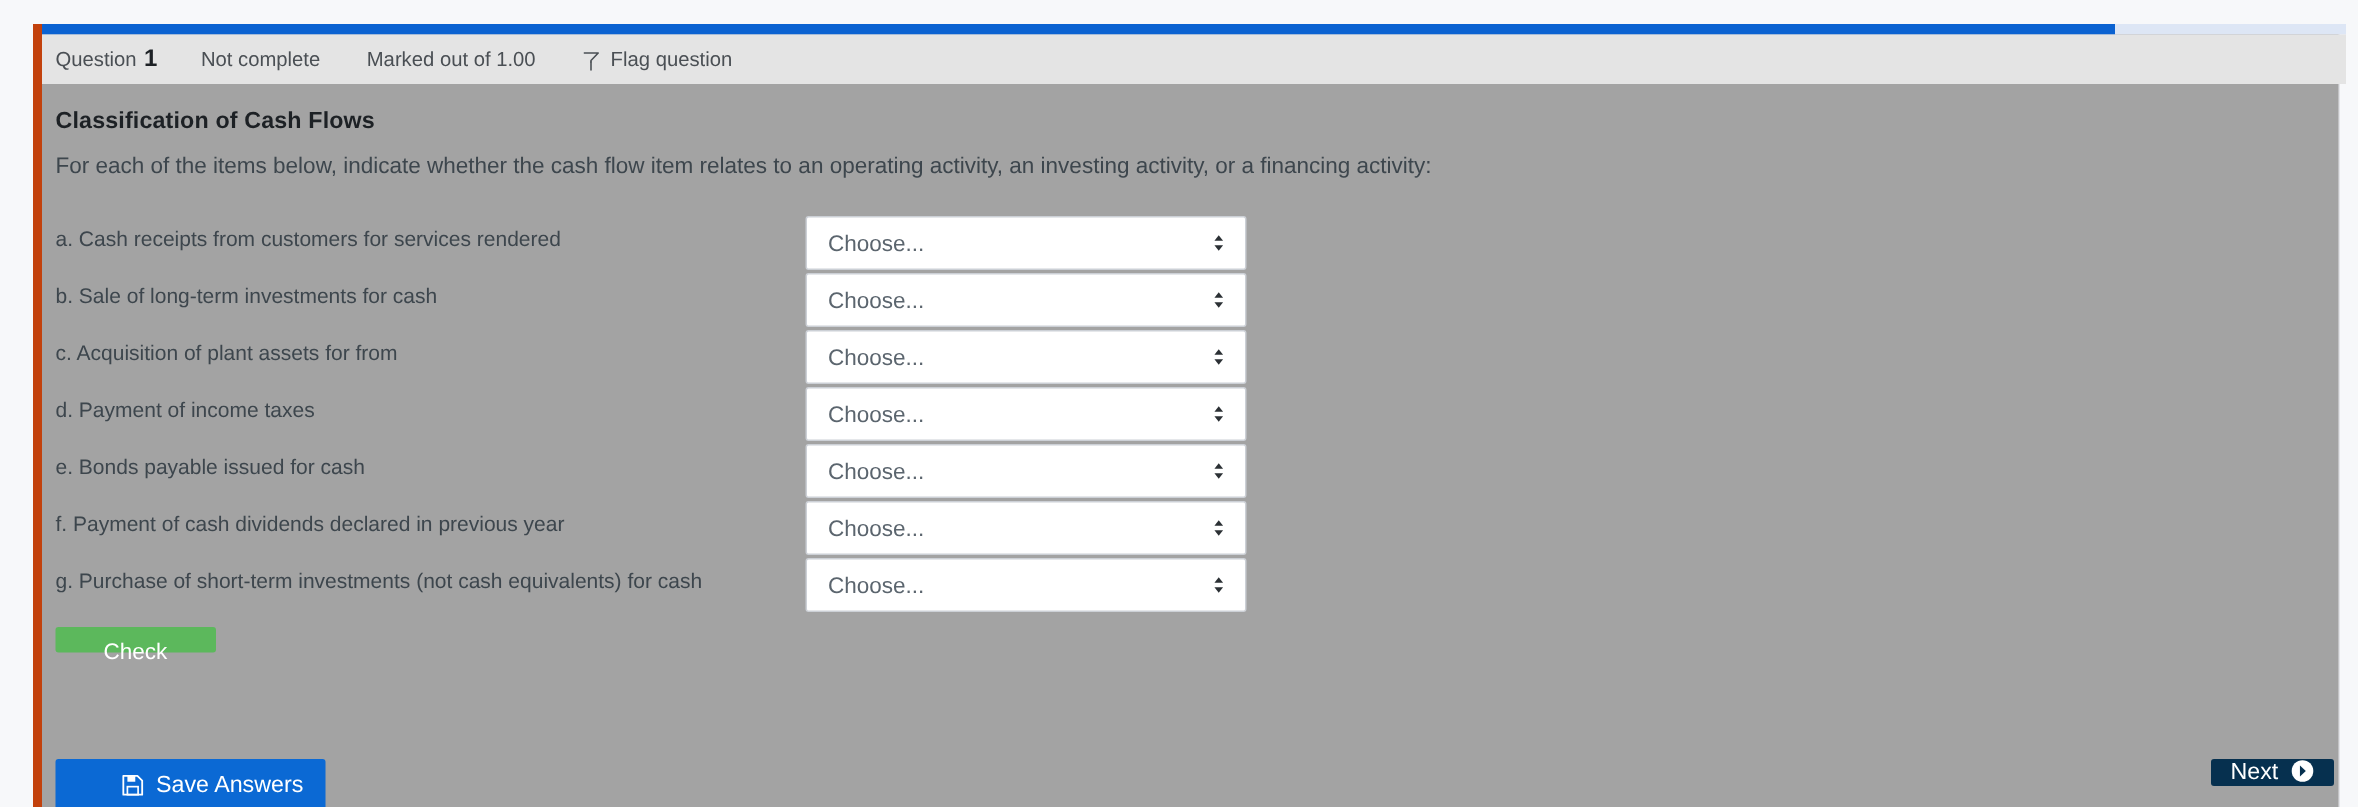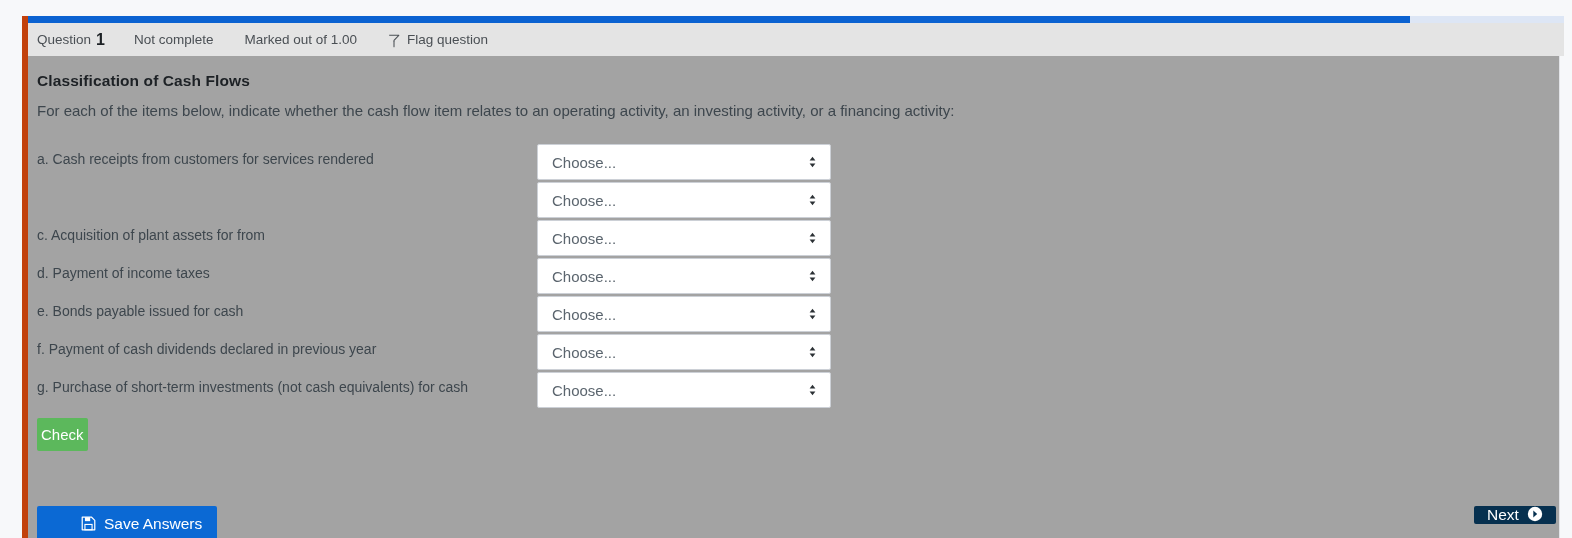--- a/index.html
+++ b/index.html
@@ -175,22 +175,22 @@
   .check-btn {
     position: absolute;
     left: 9px;
     top: 362px;
     background: #5cb85c;
     color: #ffffff;
     border: none;
     border-radius: 2px;
     font-family: "Liberation Sans", sans-serif;
     font-size: 15px;
-    padding: 0 4px;
-    height: 33px;
+    padding: 0 32px;
+    height: 17px;
     line-height: 33px;
     cursor: pointer;
   }
 
   
   .save-btn {
     position: absolute;
     left: 9px;
     top: 450px;
     background: #0b69d4;
@@ -278,20 +278,21 @@
               <div class="sel">
                 <span class="sel-value">Choose...</span>
                 <span class="sel-arrows"><svg viewBox="0 0 10 16" width="9" height="15">
                     <path d="M5 2.2 L8.2 6.4 L1.8 6.4 Z" fill="#2b3034"></path>
                     <path d="M5 13.8 L8.2 9.6 L1.8 9.6 Z" fill="#2b3034"></path>
                   </svg></span>
               </div>
             </div>
           </div>
           <div class="row">
+            <div class="item-label">b. Sale of long-term investments for cash</div>
             <div class="select-wrap">
               <div class="sel">
                 <span class="sel-value">Choose...</span>
                 <span class="sel-arrows"><svg viewBox="0 0 10 16" width="9" height="15">
                     <path d="M5 2.2 L8.2 6.4 L1.8 6.4 Z" fill="#2b3034"></path>
                     <path d="M5 13.8 L8.2 9.6 L1.8 9.6 Z" fill="#2b3034"></path>
                   </svg></span>
               </div>
             </div>
           </div>

